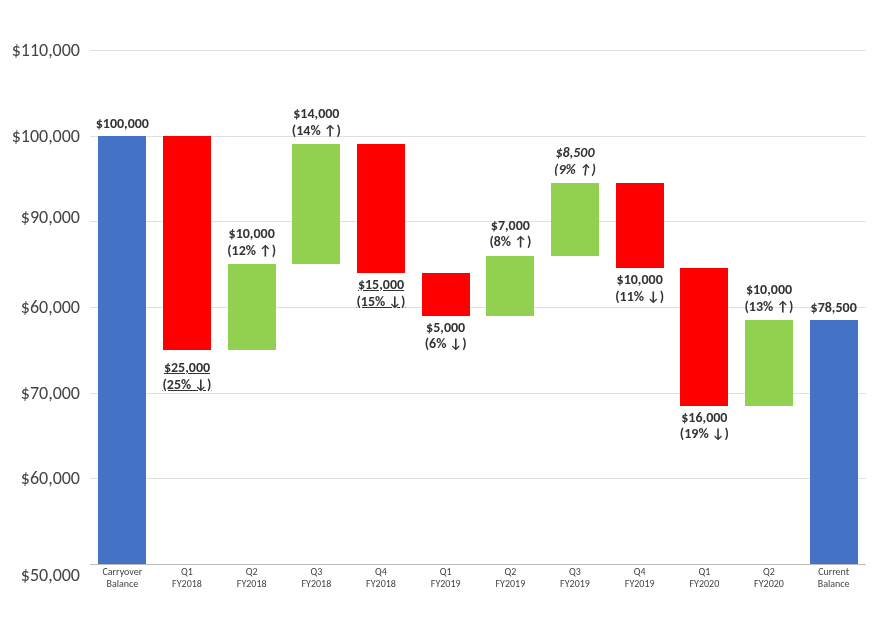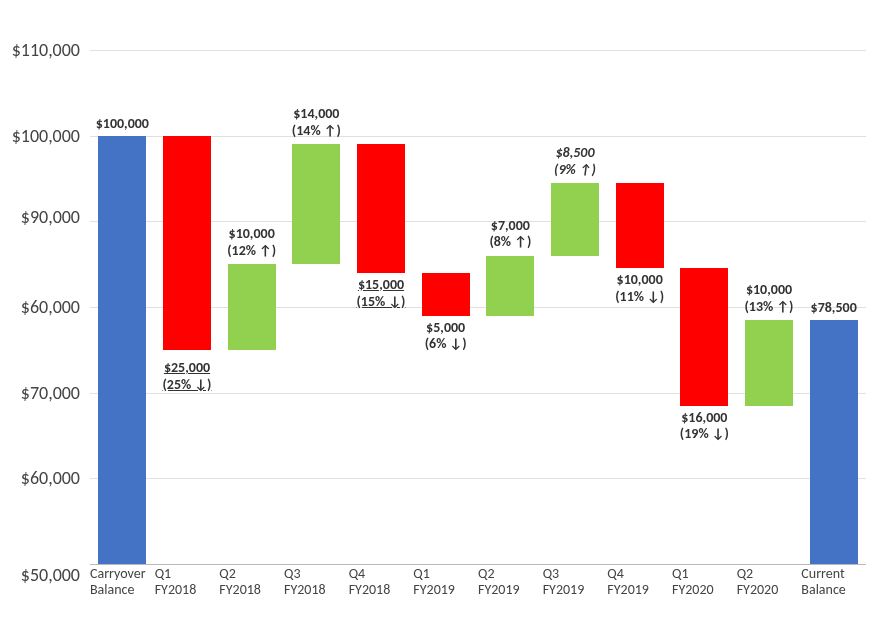--- a/index.html
+++ b/index.html
@@ -4,21 +4,21 @@
 <style>
 html,body{margin:0;padding:0;font-family:Calibri,Arial,sans-serif;color:#444;background:#fff}
 .chart{position:relative;width:886px;height:618px}
 .title{position:absolute;left:0;right:0;top:8px;text-align:center;font-weight:700;font-size:22px;color:#555}
 .plot{position:absolute;left:90px;right:20px;top:50px;bottom:54px}
 .grid-line{position:absolute;left:0;right:0;border-top:1px solid #e0e0e0}
 .axis-line{position:absolute;left:0;right:0;border-top:1px solid #bbb}
 .ytick{position:absolute;right:806px;font-size:18px;text-align:right;transform:translateY(-50%);width:72px}
 .bar{position:absolute}
 .xlabels{position:absolute;left:90px;right:20px;bottom:8px;height:44px}
-.xlabel{position:absolute;font-size:14px;line-height:1.15;text-align:left;top:0}
+.xlabel{position:absolute;font-size:10px;line-height:1.15;text-align:center;top:0}
 .val-label{position:absolute;font-size:14px;font-weight:700;color:#333;text-align:center;line-height:1.2}
 </style>
 </head>
 <body>
 
 <div class="chart">
   <div class="plot" id="plot">
       <div class="axis-line" style="top: 514px;"></div>
       <div class="grid-line" style="top: 428.333px;"></div>
       <div class="grid-line" style="top: 342.667px;"></div>

